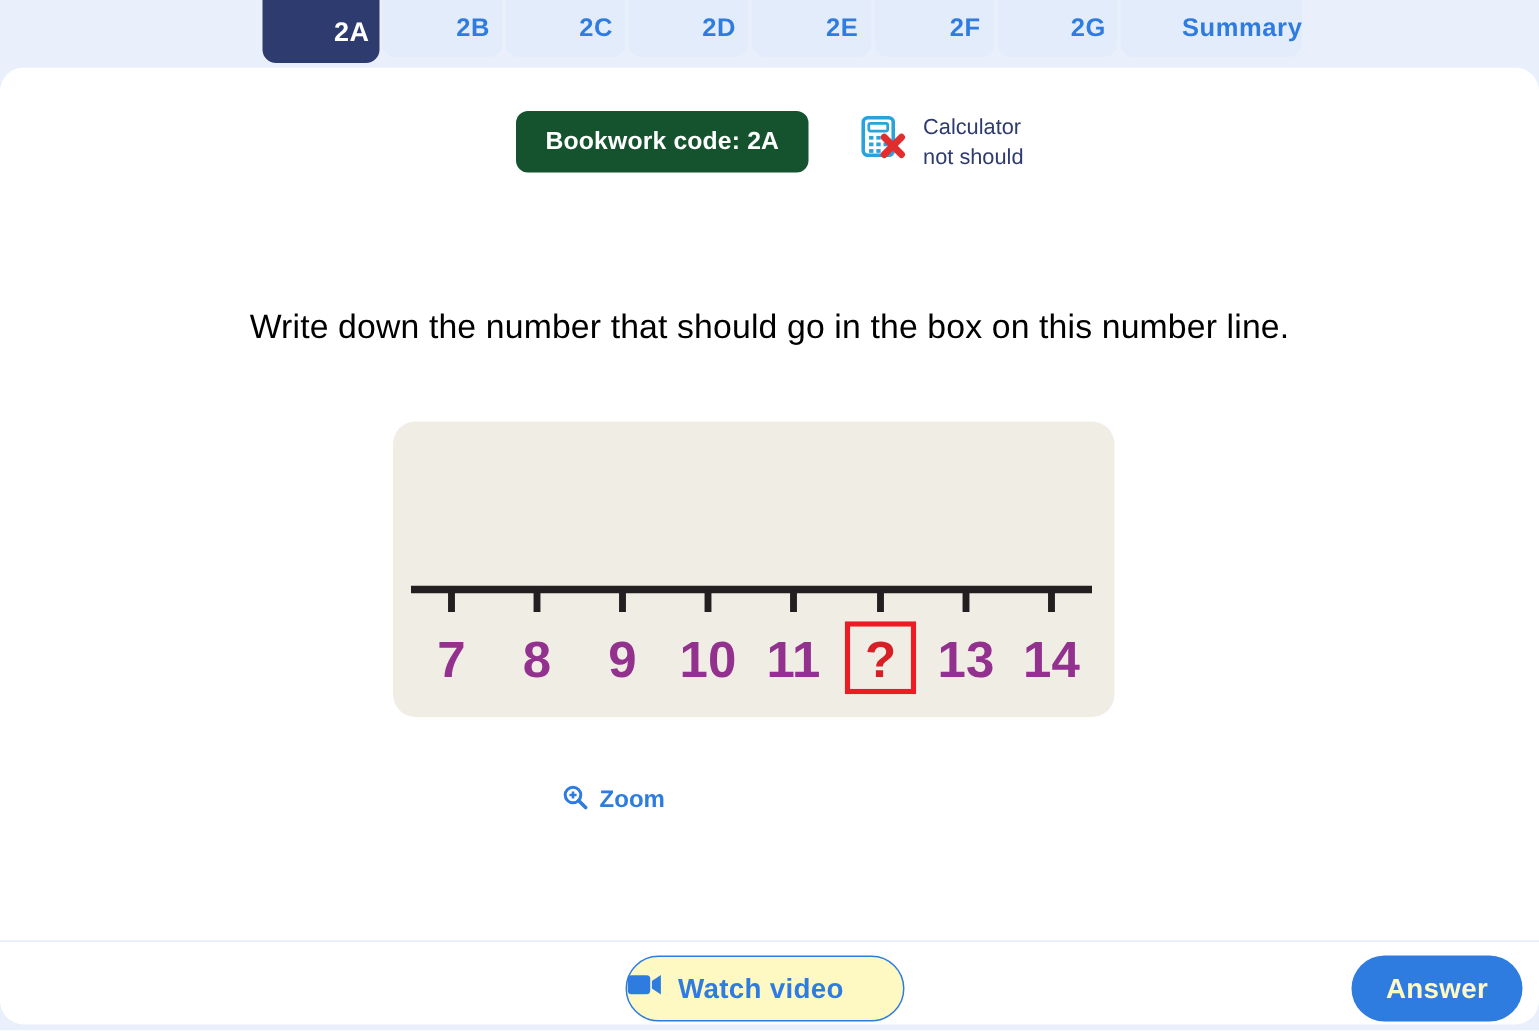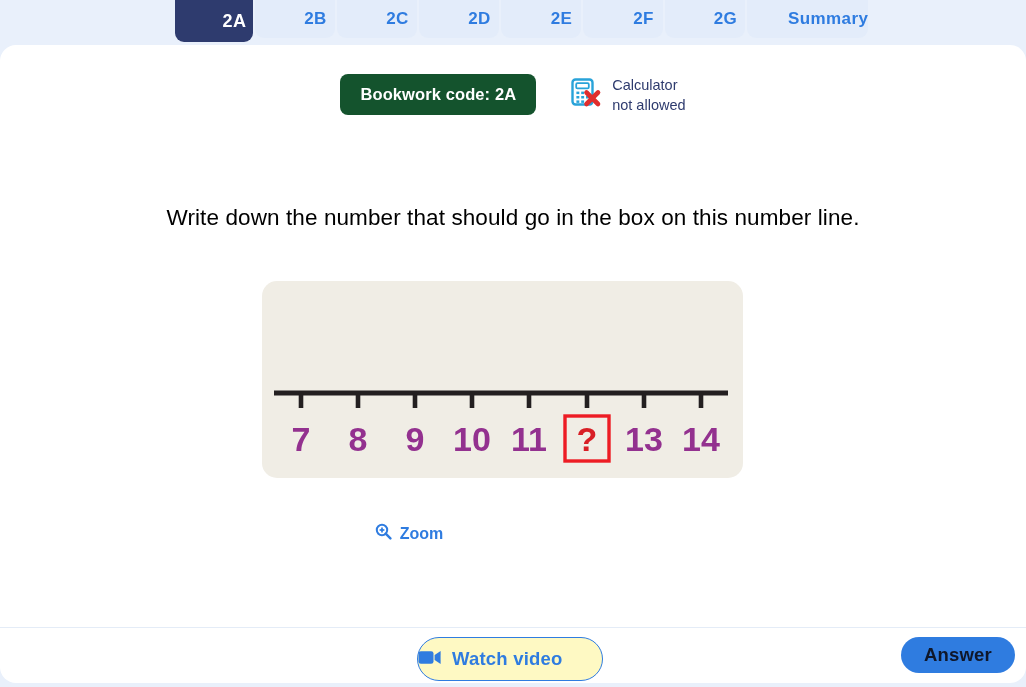--- a/index.html
+++ b/index.html
@@ -188,25 +188,25 @@
     font-size: 18.5px;
     font-weight: bold;
     letter-spacing: 0.2px;
   }
 
   .answer-btn {
     position: absolute;
     left: 901px;
     top: 592px;
     width: 114px;
-    height: 36px;
+    height: 44px;
     background: #2f7ce0;
     border-radius: 22px;
     border: none;
-    color: #0f172a;
+    color: #fef9c3;
     font-family: "Liberation Sans", sans-serif;
     font-size: 18.5px;
     font-weight: bold;
     letter-spacing: 0.2px;
     cursor: pointer;
   }
 </style>
 </head>
 <body>
 
@@ -258,21 +258,21 @@
             <rect x="8.4" y="24.4" width="2.9" height="2.5" fill="#29a3d9"></rect>
             <rect x="13.2" y="24.4" width="2.9" height="2.5" fill="#29a3d9"></rect>
             <g stroke="#e02d2d" stroke-width="4.6" stroke-linecap="round">
               <line x1="18.5" y1="16.5" x2="30.0" y2="28.0"></line>
               <line x1="30.0" y1="16.5" x2="18.5" y2="28.0"></line>
             </g>
           </svg>
         </span>
         <div>
           <div class="calc-text">Calculator</div>
-          <div class="calc-text">not allowed</div>
+          <div class="calc-text">not should</div>
         </div>
       </div>
     </div>
 
     <div class="question">Write down the number that should go in the box on this number line.</div>
 
     <div class="nl-panel">
       <svg class="nl-svg" width="481" height="197" viewBox="0 0 481 197">
 
         <line x1="12" y1="112" x2="466" y2="112" stroke="#231f20" stroke-width="5" stroke-linecap="butt"></line>

